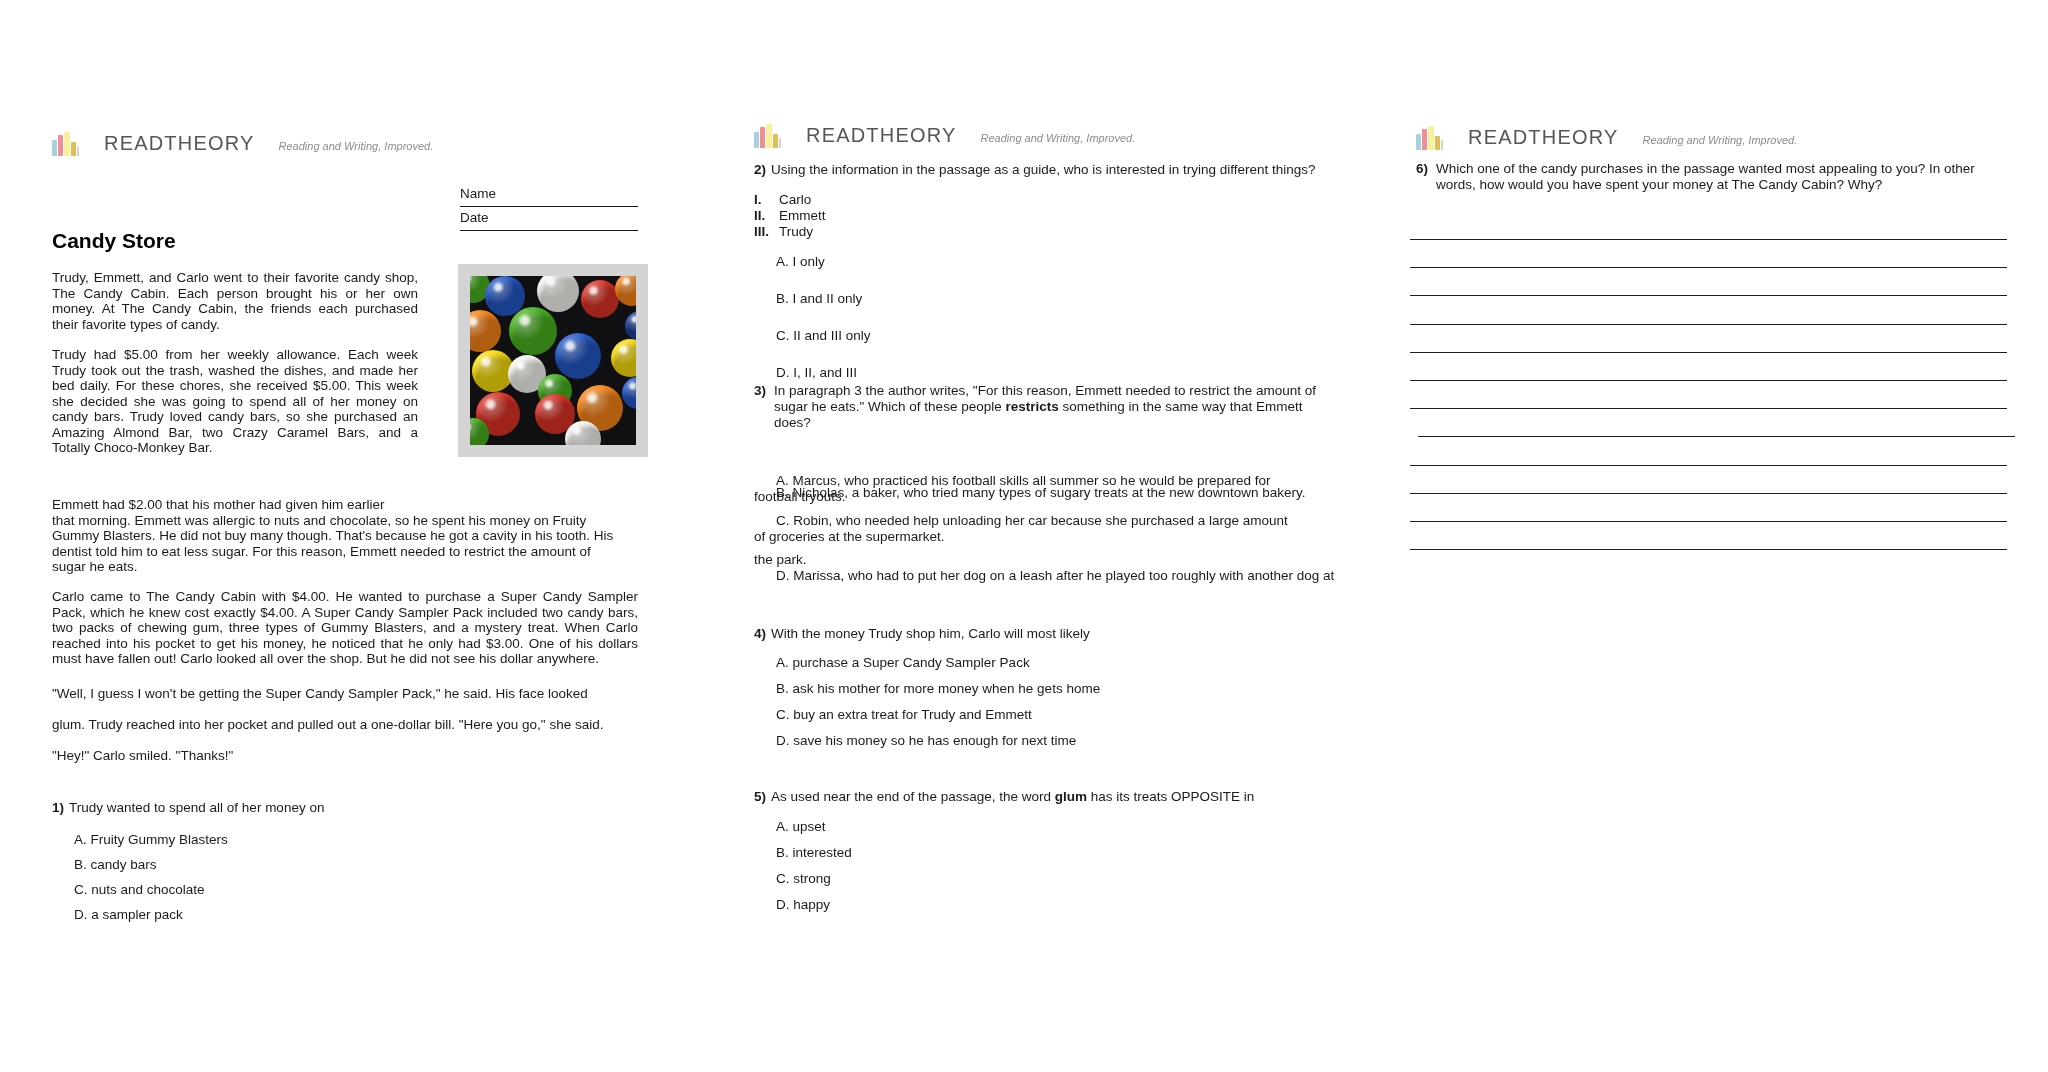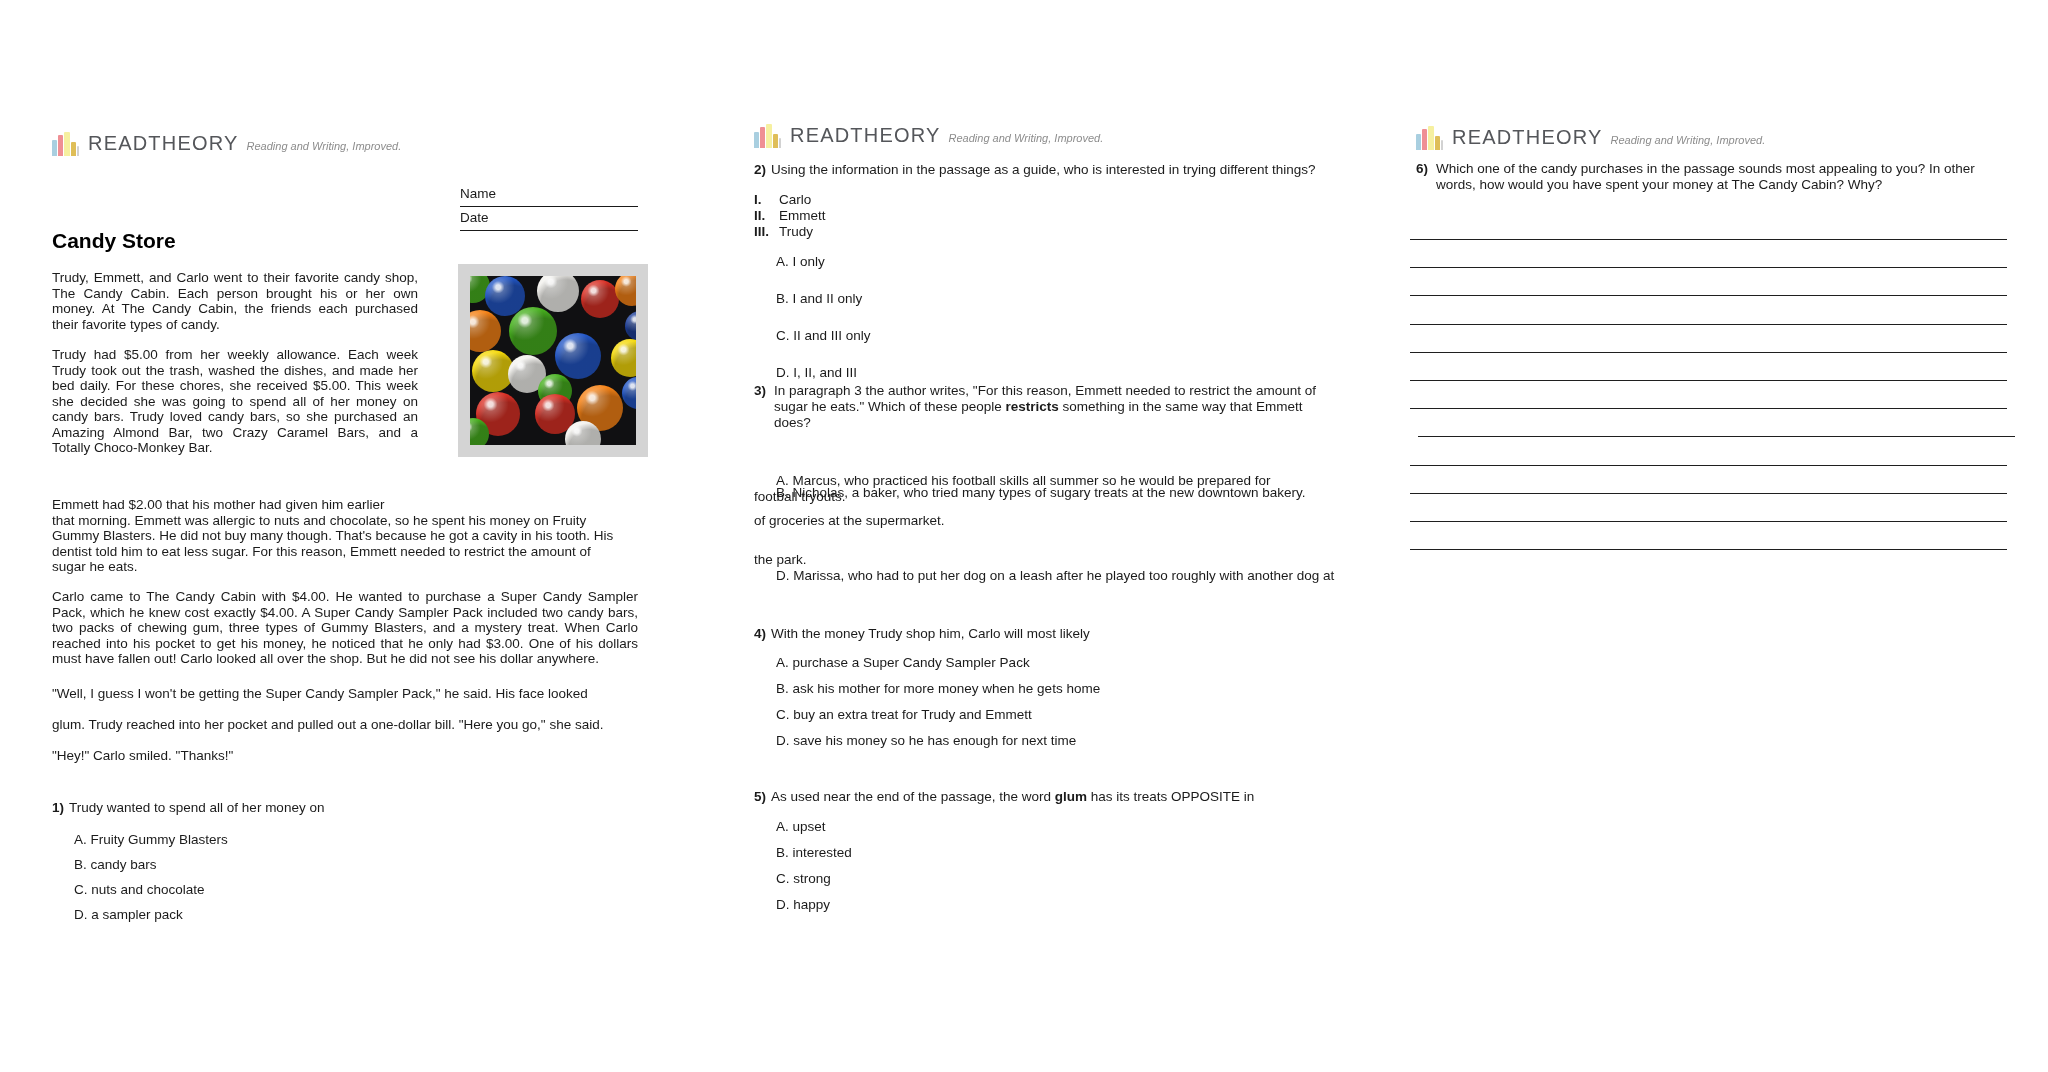--- a/index.html
+++ b/index.html
@@ -1,21 +1,21 @@
 <!DOCTYPE html>
 <html><head>
 <meta charset="utf-8">
 <style>
   html,body{margin:0;padding:0;}
   body{
     width:2048px;height:1072px;background:#ffffff;position:relative;overflow:hidden;
     font-family:"Liberation Sans",sans-serif;color:#1b1b1b;
   }
   .page{position:absolute;inset:0;}
-  .hdr{position:absolute;display:flex;align-items:center;}
+  .hdr{position:absolute;display:flex;align-items:center;gap:16px;}
   .logo{display:flex;align-items:flex-end;gap:1px;height:25px;margin-right:9px;}
   .logo .bar{display:inline-block;border-radius:1px 1px 0 0;}
   .wordmark{font-size:20px;color:#54565a;letter-spacing:1.2px;}
   .tagline{font-size:11px;font-style:italic;color:#8c8c8c;margin-left:8px;padding-top:5px;}
   .title{position:absolute;font-size:21px;font-weight:bold;color:#000;}
   .para{position:absolute;font-size:13.5px;line-height:15.5px;}
   .jline{text-align:justify;text-align-last:justify;}
   .jlast{text-align:left;text-align-last:left;}
   .quoteline{position:absolute;font-size:13.5px;white-space:nowrap;}
   .q{position:absolute;font-size:13.5px;}
@@ -173,20 +173,21 @@
   </div>
 
   <div class="optwrap" style="left:754px;top:473px;">
     <div class="oline ind">A. Marcus, who practiced his football skills all summer so he would be prepared for</div>
     <div class="oline">football tryouts.</div>
   </div>
   <div class="optwrap" style="left:754px;top:485px;">
     <div class="oline ind">B. Nicholas, a baker, who tried many types of sugary treats at the new downtown bakery.</div>
   </div>
   <div class="optwrap" style="left:754px;top:513px;">
+    <div class="oline ind">C. Robin, who needed help unloading her car because she purchased a large amount</div>
     <div class="oline">of groceries at the supermarket.</div>
   </div>
   <div class="optwrap" style="left:754px;top:552px;">
     <div class="oline">the park.</div>
     <div class="oline ind">D. Marissa, who had to put her dog on a leash after he played too roughly with another dog at</div>
   </div>
 
   <div class="q nowrap" style="left:754px;top:626px;">
     <span class="q-num">4)</span><span>With the money Trudy shop him, Carlo will most likely</span>
   </div>
@@ -217,21 +218,21 @@
         <span class="bar" style="width: 6px; height: 24px; background: rgb(246, 240, 160);"></span>
         <span class="bar" style="width: 5px; height: 14px; background: rgb(223, 190, 88);"></span>
         <span class="bar" style="width: 2px; height: 10px; background: rgb(210, 210, 210);"></span>
       </span>
     <span class="wordmark">READTHEORY</span>
     <span class="tagline">Reading and Writing, Improved.</span>
   </div>
 
   <div class="q hang" style="left:1416px;top:161px;width:620px;line-height:15.5px;">
     <span class="q-num">6)</span>
-    <span>Which one of the candy purchases in the passage sounds most appealing to you? In other</span><br>
+    <span>Which one of the candy purchases in the passage wanted most appealing to you? In other</span><br>
     <span>words, how would you have spent your money at The Candy Cabin? Why?</span>
   </div>
 
   <div style="position:absolute;inset:0;">
       <div class="ans-line" style="left: 1410px; top: 239px;"></div>
       <div class="ans-line" style="left: 1410px; top: 267px;"></div>
       <div class="ans-line" style="left: 1410px; top: 295px;"></div>
       <div class="ans-line" style="left: 1410px; top: 324px;"></div>
       <div class="ans-line" style="left: 1410px; top: 352px;"></div>
       <div class="ans-line" style="left: 1410px; top: 380px;"></div>

